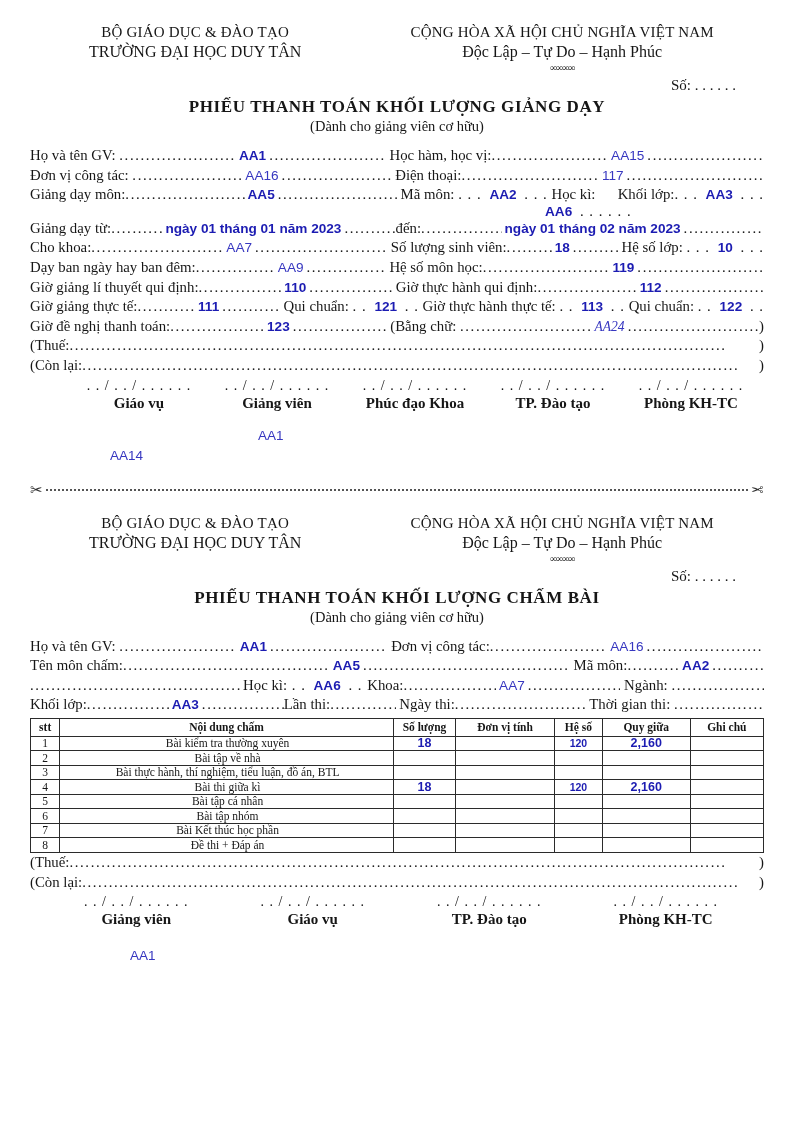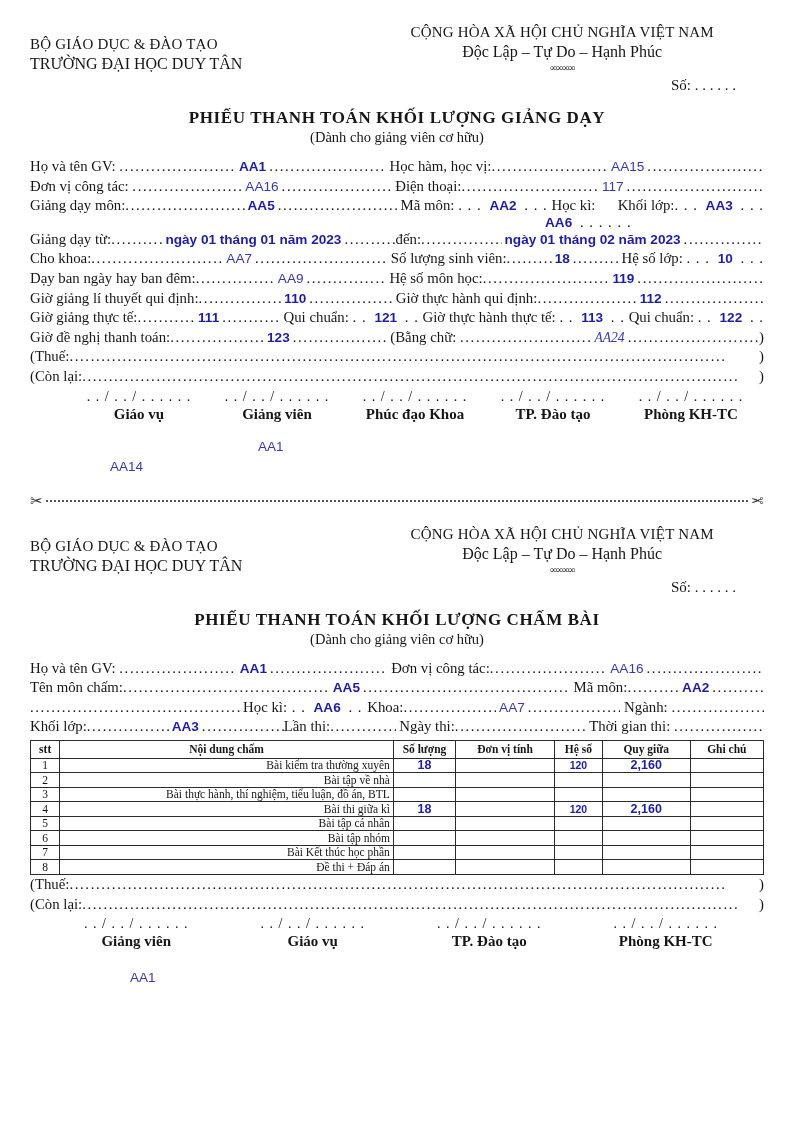--- a/index.html
+++ b/index.html
@@ -1,27 +1,27 @@
 <!DOCTYPE html>
 <html><head>
 <meta charset="utf-8">
 <style>
   html,body{margin:0;padding:0;}
   body{width:794px;height:1123px;background:#ffffff;color:#161616;
        font-family:"Liberation Serif","DejaVu Serif",serif;overflow:hidden;}
   .page{box-sizing:border-box;width:794px;height:1123px;padding:24px 30px 0 30px;}
   
   .hdr{display:flex;}
-  .hdr-left{width:45%;margin-top:12px;}
+  .hdr-left{width:45%;text-align:center;}
   .hdr-right{width:55%;text-align:center;}
   .h1{font-size:15px;letter-spacing:.2px;}
   .h2{font-size:16px;font-weight:400;margin-top:2px;}
   .orn{font-size:10px;margin-top:1px;letter-spacing:-1px;color:#222;}
   .so{text-align:right;padding-right:28px;font-size:15px;margin-top:4px;}
-  .title{text-align:center;font-weight:700;font-size:17px;margin-top:14px;letter-spacing:.6px;}
+  .title{text-align:center;font-weight:700;font-size:17px;margin-top:3px;letter-spacing:.6px;}
   .subtitle{text-align:center;font-size:14.5px;margin-top:1px;}
   
   .form{margin-top:11px;}
   .fline{display:flex;align-items:baseline;font-size:14.8px;line-height:19.6px;
          white-space:pre;overflow:hidden;}
   .sg-l{flex:0 0 auto;}
   .sg-li{flex:0 0 auto;}
   .sg-f{flex:0 0 auto;letter-spacing:1px;}
   .sg-d{flex:1 1 0;overflow:hidden;letter-spacing:1.6px;min-width:5px;}
   .sg-b{flex:0 0 auto;color:#1c1cb2;font-family:"Liberation Sans","DejaVu Sans",sans-serif;
@@ -48,21 +48,21 @@
   .scis{font-size:15px;line-height:10px;flex:0 0 auto;}
   .scis.flip{transform:scaleX(-1);}
   .cutdots{flex:1 1 auto;border-top:2px dotted #555;margin:0 3px;}
   .sec2{margin-top:20px;}
   
   table{width:100%;border-collapse:collapse;margin-top:3px;table-layout:fixed;}
   th,td{border:1px solid #2b2b2b;padding:0 3px;overflow:hidden;white-space:nowrap;}
   th{font-size:11.5px;font-weight:700;height:17px;}
   td{font-size:11.5px;height:13.5px;line-height:13px;}
   td.col0{text-align:center;}
-  td.col1{text-align:right;padding-left:5px;}
+  td.col1{text-align:center;padding-left:5px;}
   td.col2,td.col3,td.col4,td.col5,td.col6{text-align:center;
         color:#1c1cb2;font-family:"Liberation Sans","DejaVu Sans",sans-serif;font-weight:700;}
   td.col2{font-size:12.5px;}
   td.col4{font-size:10.5px;}
   td.col5{font-size:12.5px;}
   tr.total td.col1{font-weight:700;color:#161616;
         font-family:"Liberation Serif","DejaVu Serif",serif;}
   tr.total td{height:15px;}
 </style>
 </head>

